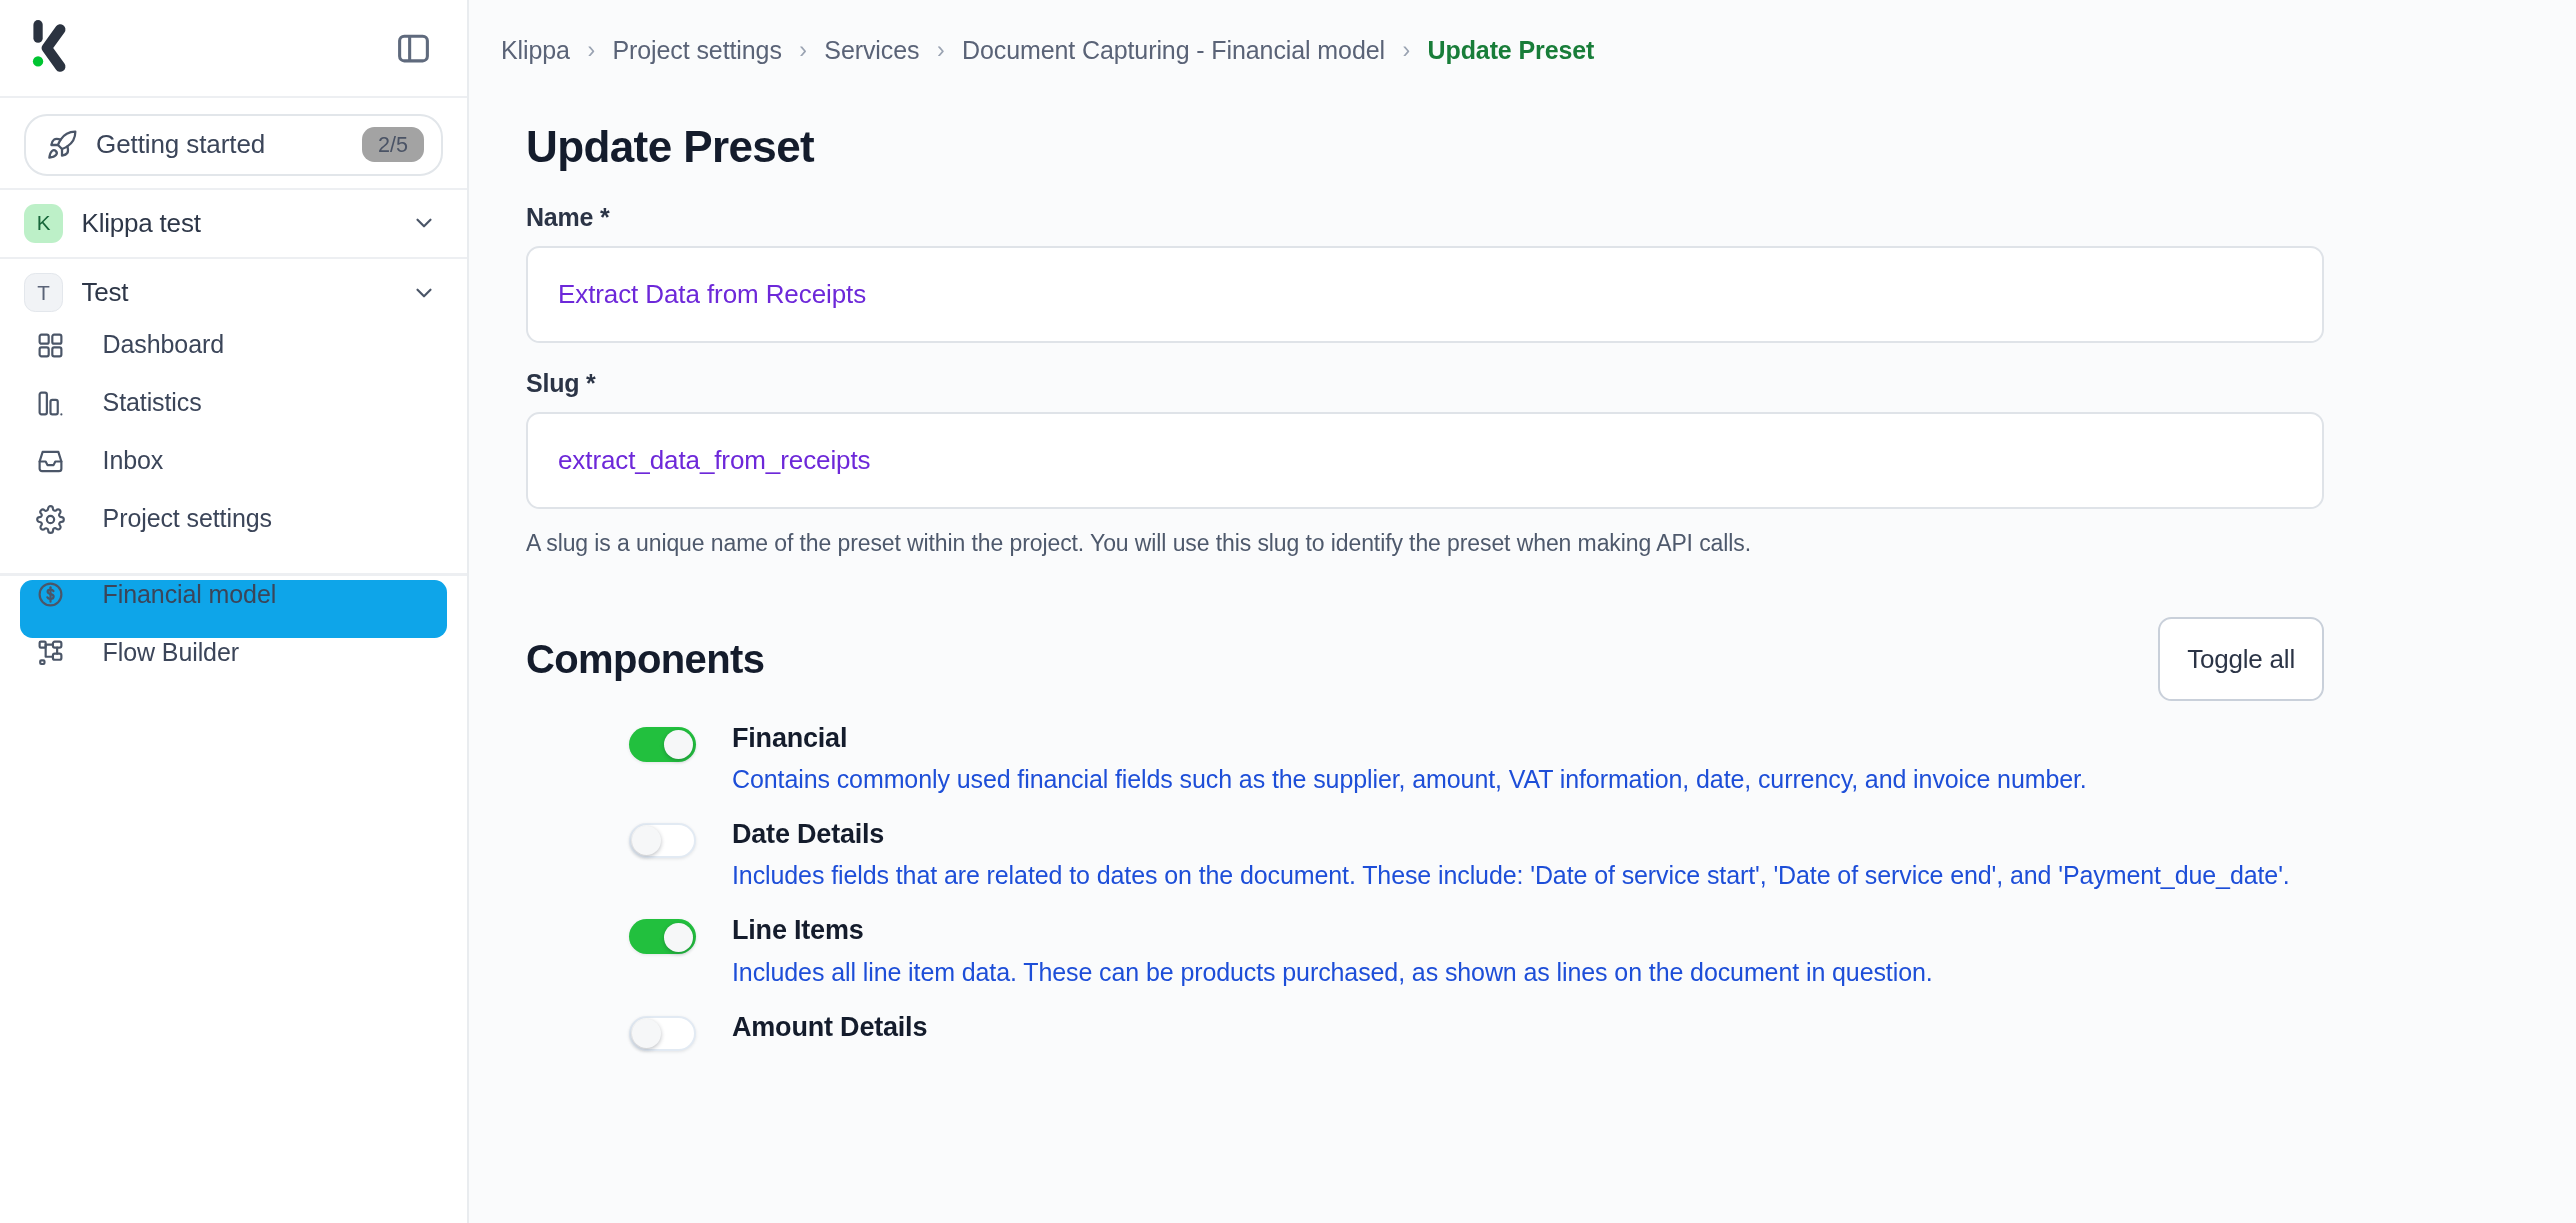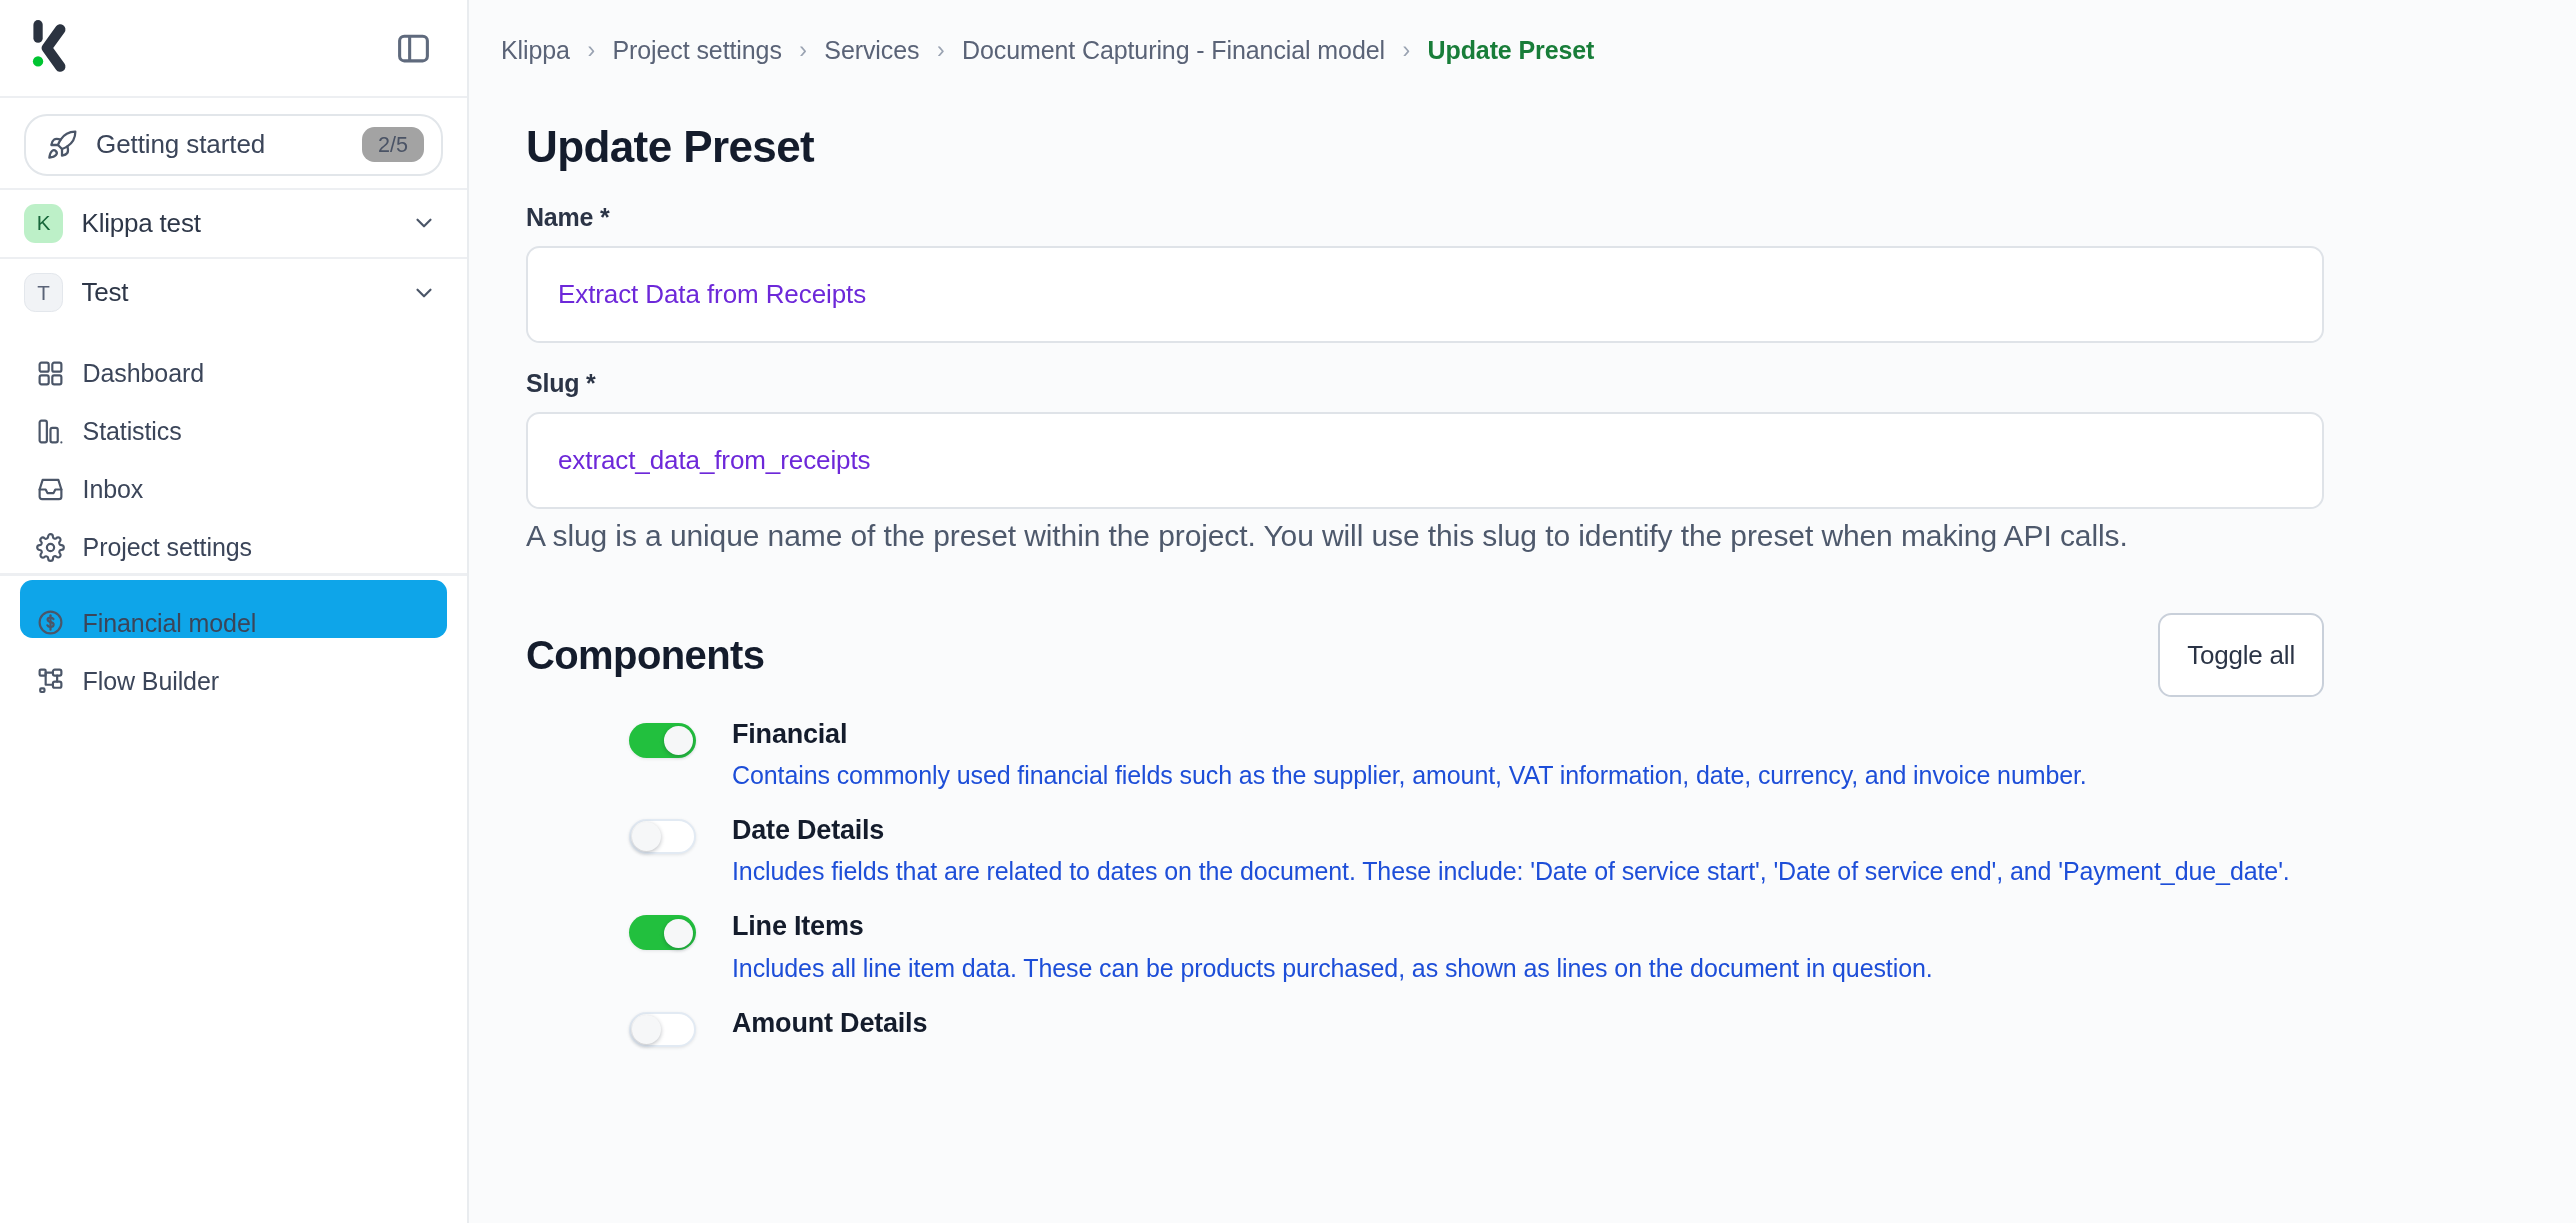--- a/index.html
+++ b/index.html
@@ -72,25 +72,26 @@
     font-size: 20.6px;
     margin-right: 18.5px;
   }
   .org-avatar.green { background:#bdf0c8; color:#17663a; }
   .org-avatar.grey  { background:#f1f3f6; color:#5a6377; border:1.5px solid #e3e7ec; }
   .org-name { flex:1; font-size: 26px; color:#2e3748; letter-spacing:-0.2px; }
   .chev { width: 26px; height:26px; flex:0 0 26px; }
 
   .nav-list { padding: 4.1px 19.6px 11.3px 19.6px; }
   .nav-item {
-    display:flex; align-items:flex-end;
+    display:flex; align-items:flex-start;
     height: 58px;
     padding: 0 15.5px;
     border-radius: 12.4px;
     cursor: pointer;
+    gap: 20px;
   }
   .nav-item.active { background:#0ea5e9; }
   .nav-ico { width: 30px; height:30px; flex:0 0 30px; margin-right: 17.5px; display:flex; align-items:center; justify-content:center; }
   .nav-label { font-size: 25px; color:#3b4559; letter-spacing:-0.1px; }
 
   
   .main {
     flex: 1 1 auto;
     background: #fafbfc;
     display:flex; flex-direction: column;
@@ -132,24 +133,24 @@
     background:#ffffff;
     font-size: 26px;
     color:#6d28d9;
     padding: 0 30px;
     font-family: "Liberation Sans", sans-serif;
     letter-spacing:-0.1px;
     display:flex; align-items:center;
   }
   .field-block { margin-bottom: 26px; }
   .help-text {
-    font-size: 30px;
+    font-size: 23px;
     color:#4e596c;
     letter-spacing:-0.1px;
-    margin-top: 10px;
+    margin-top: 21px;
   }
 
   .components-head {
     display:flex; align-items:center; justify-content:space-between;
     width: 1798px;
     margin-top: 60px;
     margin-bottom: 21.6px;
   }
   .components-title {
     font-size: 40px; font-weight:700; color:#141c2c; letter-spacing:-0.6px;

